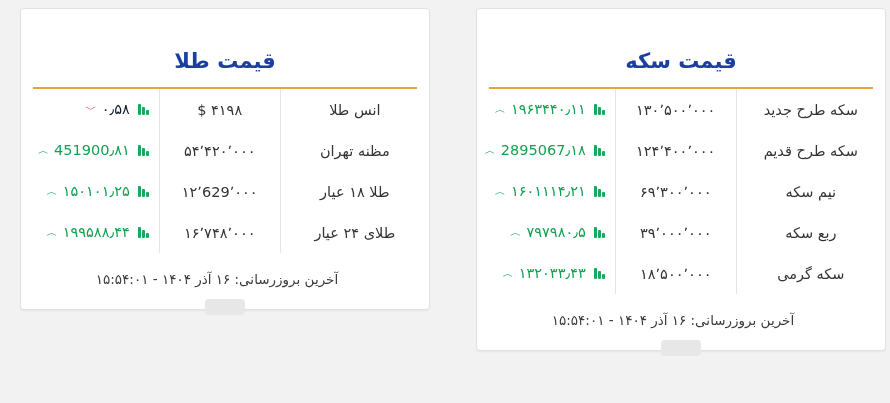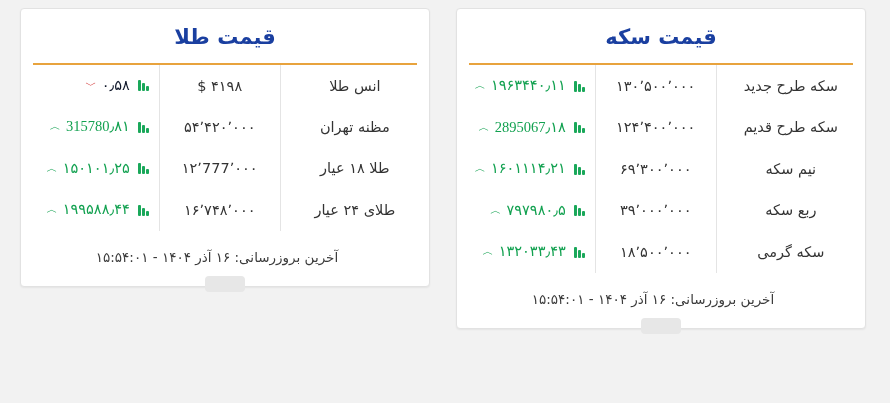--- a/index.html
+++ b/index.html
@@ -18,34 +18,35 @@
   .card {
     position: absolute;
     top: 8px;
     width: 410px;
     background: #ffffff;
     border: 1px solid #e2e2e2;
     border-radius: 4px;
     box-shadow: 0 1px 2px rgba(0,0,0,0.06);
     box-sizing: border-box;
   }
-  #card-coin { right: 24px; }
+  #card-coin { right: 4px; }
   #card-gold { left: 20px; }
 
   .card-header {
     text-align: center;
     padding: 16px 0 14px 0;
     border-bottom: 2px solid #e8a33d;
     margin: 0 12px;
   }
   .card-title {
     color: #1a3fa0;
     font-size: 21px;
     font-weight: bold;
     letter-spacing: 0.5px;
+    margin-top: 24px;
   }
   table.price-table {
     width: 100%;
     border-collapse: collapse;
     table-layout: fixed;
   }
   table.price-table td {
     padding: 12px 10px;
     font-size: 14.5px;
     color: #333;
@@ -92,21 +93,21 @@
     position: absolute;
     bottom: 0;
     width: 3px;
     background: #1aa85a;
     border-radius: 1px;
   }
   .chart-icon.down i { background: #1aa85a; }
   .chart-icon i:nth-child(1) { right: 0px;  height: 5px; }
   .chart-icon i:nth-child(2) { right: 4px;  height: 8px; }
   .chart-icon i:nth-child(3) { right: 8px;  height: 11px; }
-  .chg-val.up   { color: #12a150; font-family: Liberation Serif, serif; }
+  .chg-val.up   { color: #12a150; }
   .chg-val.down { color: #0f172a; }
   .arrow { font-size: 11px; line-height: 1; }
   .arrow.up   { color: #12a150; }
   .arrow.down { color: #d33b3b; }
 
   .updated {
     text-align: center;
     font-size: 13.5px;
     color: #3b3b3b;
     padding: 14px 20px 16px 4px;
@@ -240,28 +241,28 @@
         <tr>
           <td class="c-name">مظنه تهران</td>
           <td class="c-price">۵۴٬۴۲۰٬۰۰۰</td>
           <td class="c-change">
             <span class="chg-wrap">
               <span class="chart-icon">
                   <i></i>
                   <i></i>
                   <i></i>
                 </span>
-              <span class="chg-val up">315780٫۸۱</span>
+              <span class="chg-val up">451900٫۸۱</span>
               <span class="arrow up">︿</span>
             </span>
           </td>
         </tr>
         <tr>
           <td class="c-name">طلا ۱۸ عیار</td>
-          <td class="c-price">۱۲٬777٬۰۰۰</td>
+          <td class="c-price">۱۲٬629٬۰۰۰</td>
           <td class="c-change">
             <span class="chg-wrap">
               <span class="chart-icon">
                   <i></i>
                   <i></i>
                   <i></i>
                 </span>
               <span class="chg-val up">۱۵۰۱۰۱٫۲۵</span>
               <span class="arrow up">︿</span>
             </span>

